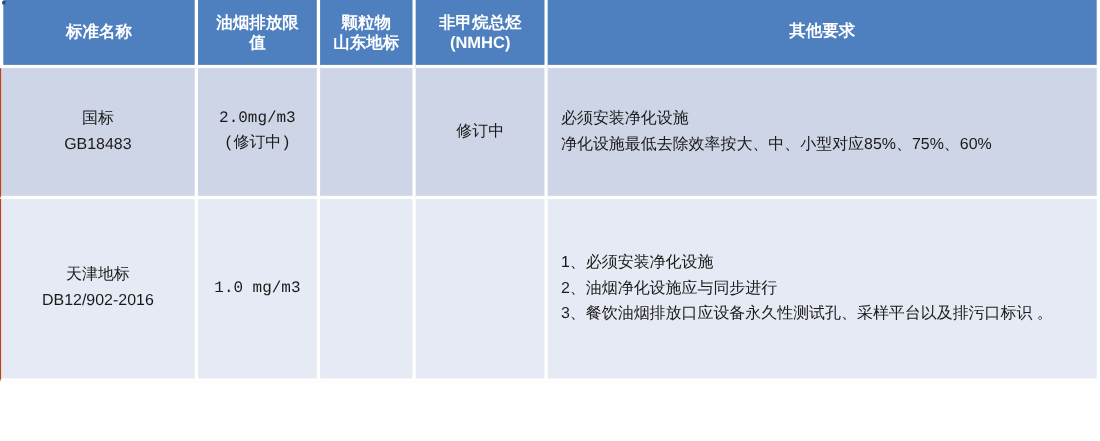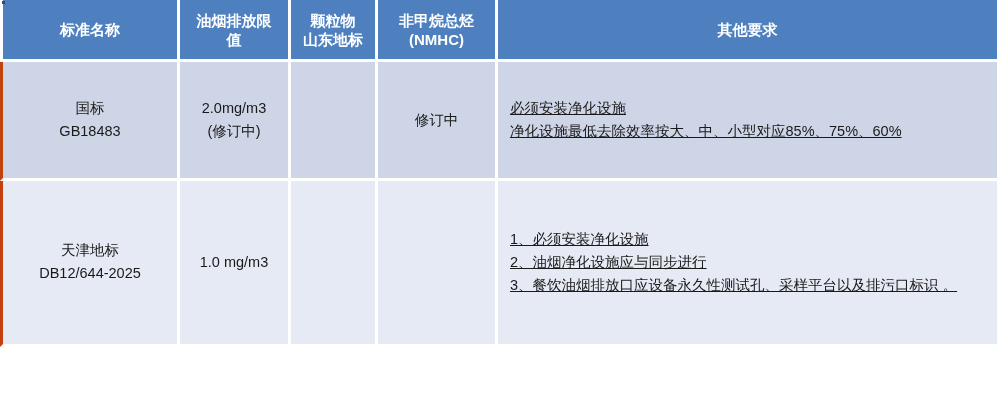--- a/index.html
+++ b/index.html
@@ -43,59 +43,59 @@
     padding: 2px 4px;
     border: 0;
     border-right: 3px solid #ffffff;
     border-bottom: 3px solid #ffffff;
   }
   thead th:first-child {
     border-left: 3px solid #ffffff;
   }
   thead th.h-other {
     border-right: 3px solid #ffffff;
+    font-family: Liberation Mono, monospace;
   }
   thead tr {
     outline: none;
   }
 
   
   tbody td {
     font-size: 14.5px;
     line-height: 22px;
     color: #1a1a1a;
     vertical-align: middle;
     padding: 4px 8px;
     border: 0;
     border-right: 3px solid #ffffff;
     border-bottom: 3px solid #ffffff;
   }
   tbody td:first-child {
-    border-left: 3px solid #c2410c;
+    border-left: 1px solid #c2410c;
   }
   tbody tr:last-child td {
     border-bottom: 3px solid #ffffff;
   }
 
   tbody tr.shade-dark td  { background: #ced5e6; }
   tbody tr.shade-light td { background: #e6eaf4; }
 
   td.cell-name {
     text-align: center;
     line-height: 23px;
   }
   td.cell-oil, td.cell-pm, td.cell-nmhc {
     text-align: center;
   }
-  td.cell-oil  { line-height: 23px; }
+  td.cell-oil  { line-height: 23px; font-family: Liberation Mono, monospace; }
   td.cell-other {
     text-align: left;
     padding-left: 12px;
     line-height: 23px;
-    text-decoration: underline;
   }
   .line { display: block; white-space: nowrap; }
 
   
   .corner-dot {
     position: absolute;
     left: 2px;
     top: 1px;
     width: 3px;
     height: 3px;
@@ -154,21 +154,21 @@
       <td class="cell-nmhc">修订中</td>
       <td class="cell-other">
         <span class="line">必须安装净化设施</span>
         <span class="line">净化设施最低去除效率按大、中、小型对应85%、75%、60%</span>
       </td>
     </tr>
 
     <tr class="shade-light">
       <td class="cell-name">
         <span class="line">天津地标</span>
-        <span class="line">DB12/644-2025</span>
+        <span class="line">DB12/902-2016</span>
       </td>
       <td class="cell-oil">
         <span class="line">1.0 mg/m3</span>
       </td>
       <td class="cell-pm"></td>
       <td class="cell-nmhc"></td>
       <td class="cell-other">
         <span class="line">1、必须安装净化设施</span>
         <span class="line">2、油烟净化设施应与同步进行</span>
         <span class="line">3、餐饮油烟排放口应设备永久性测试孔、采样平台以及排污口标识 。</span>

